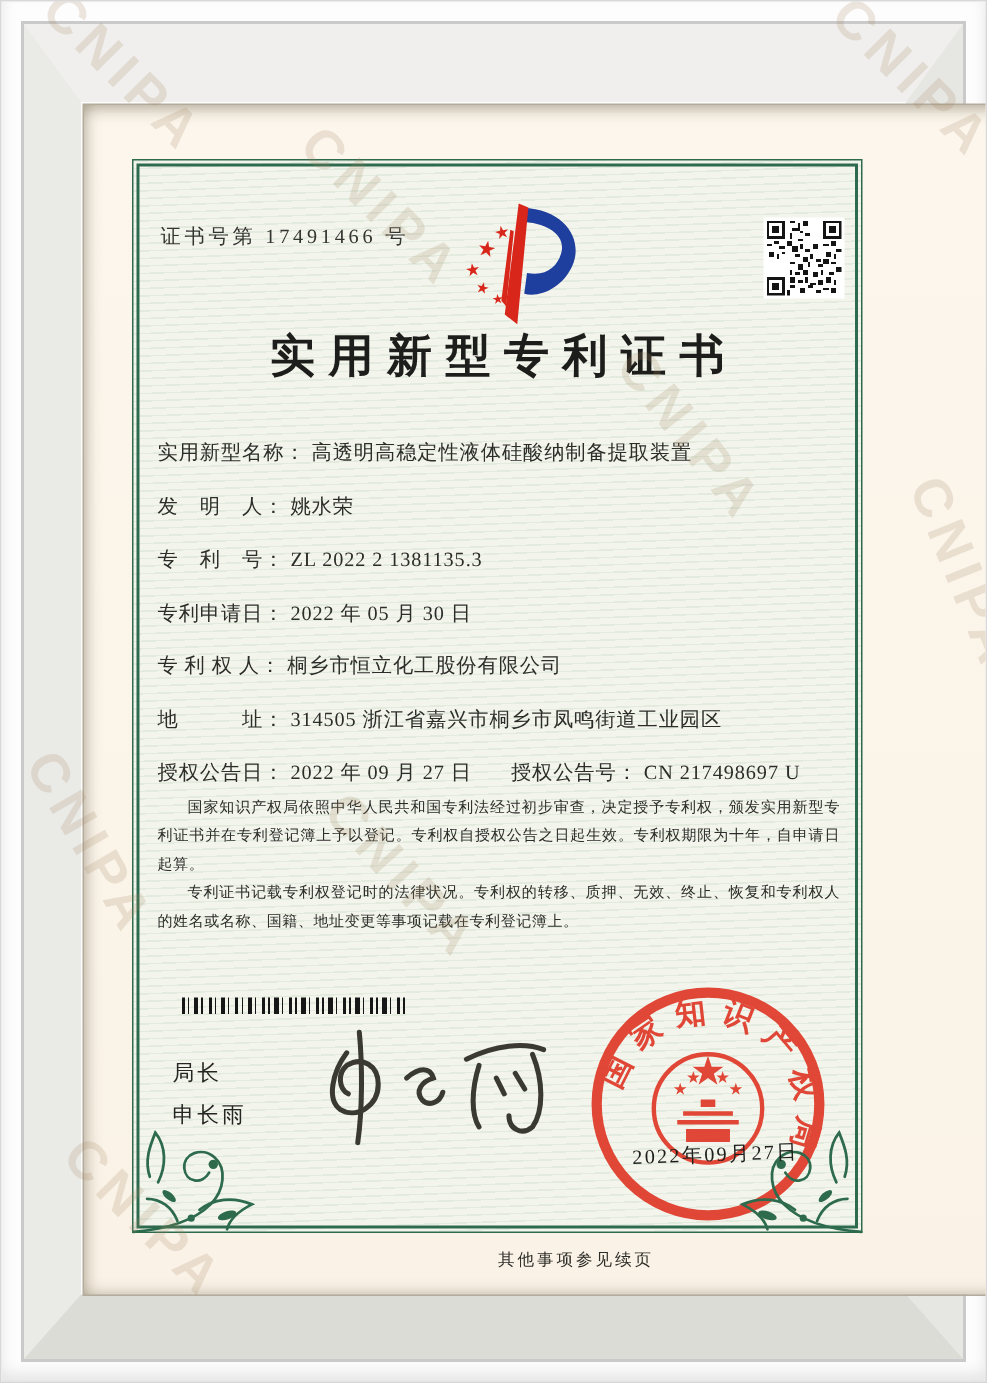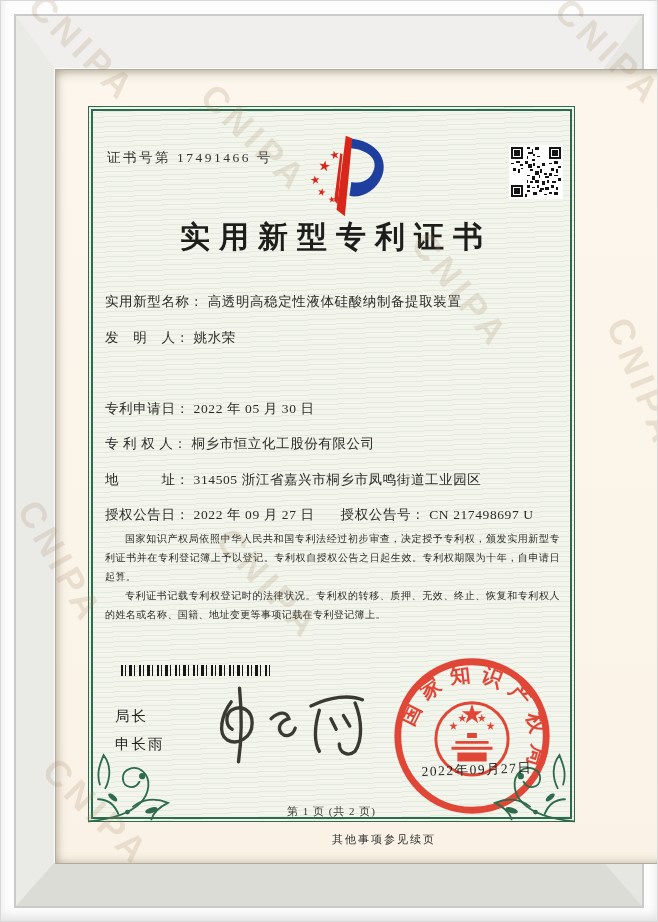--- a/index.html
+++ b/index.html
@@ -97,20 +97,23 @@
       </div>
 
       <div class="title">实用新型专利证书</div>
 
       <div class="f-row" style="top:186px">
         <span class="lab">实用新型名称：</span><span>高透明高稳定性液体硅酸纳制备提取装置</span>
       </div>
       <div class="f-row" style="top:222px">
         <span class="lab">发　明　人：</span><span>姚水荣</span>
       </div>
+      <div class="f-row" style="top:257px">
+        <span class="lab">专　利　号：</span><span>ZL 2022 2 1381135.3</span>
+      </div>
       <div class="f-row" style="top:293px">
         <span class="lab">专利申请日：</span><span>2022 年 05 月 30 日</span>
       </div>
       <div class="f-row" style="top:328px">
         <span class="lab">专 利 权 人：</span><span>桐乡市恒立化工股份有限公司</span>
       </div>
       <div class="f-row" style="top:364px">
         <span class="lab">地　　　址：</span><span>314505 浙江省嘉兴市桐乡市凤鸣街道工业园区</span>
       </div>
       <div class="f-row" style="top:399px">
@@ -157,21 +160,20 @@
             <use href="#star" transform="translate(66,75) scale(4.5)"></use>
             <use href="#star" transform="translate(75,67) scale(4.5)"></use>
             <use href="#star" transform="translate(95,67) scale(4.5)"></use>
             <use href="#star" transform="translate(104,75) scale(4.5)"></use>
             <path d="M80,82 h10 v5 h-10 z M68,90 h34 v3 h-34 z M64,96 h42 v3 h-42 z M70,102 h30 v9 h-30 z"></path>
           </g>
         </svg>
       </div>
       <div class="seal-date">2022年09月27日</div>
 
-      <div class="page-info">第 1 页 (共 2 页)</div>
 
       <div class="ornament orn-l">
         <svg viewBox="0 0 100 100" width="92" height="92">
           <g fill="none" stroke="#2e6b4c" stroke-width="2" stroke-linecap="round">
             <path d="M2,96 C26,94 46,88 58,76 C68,66 70,50 61,42 C52,34 38,39 39,50 C40,60 52,62 57,53"></path>
             <path d="M50,80 C60,72 74,70 88,76 C80,80 72,86 70,94"></path>
             <path d="M20,60 C26,48 26,34 18,24 C14,34 10,44 14,56"></path>
             <path d="M34,88 C30,78 22,72 12,72"></path>
           </g>
           <g fill="#2e6b4c">

